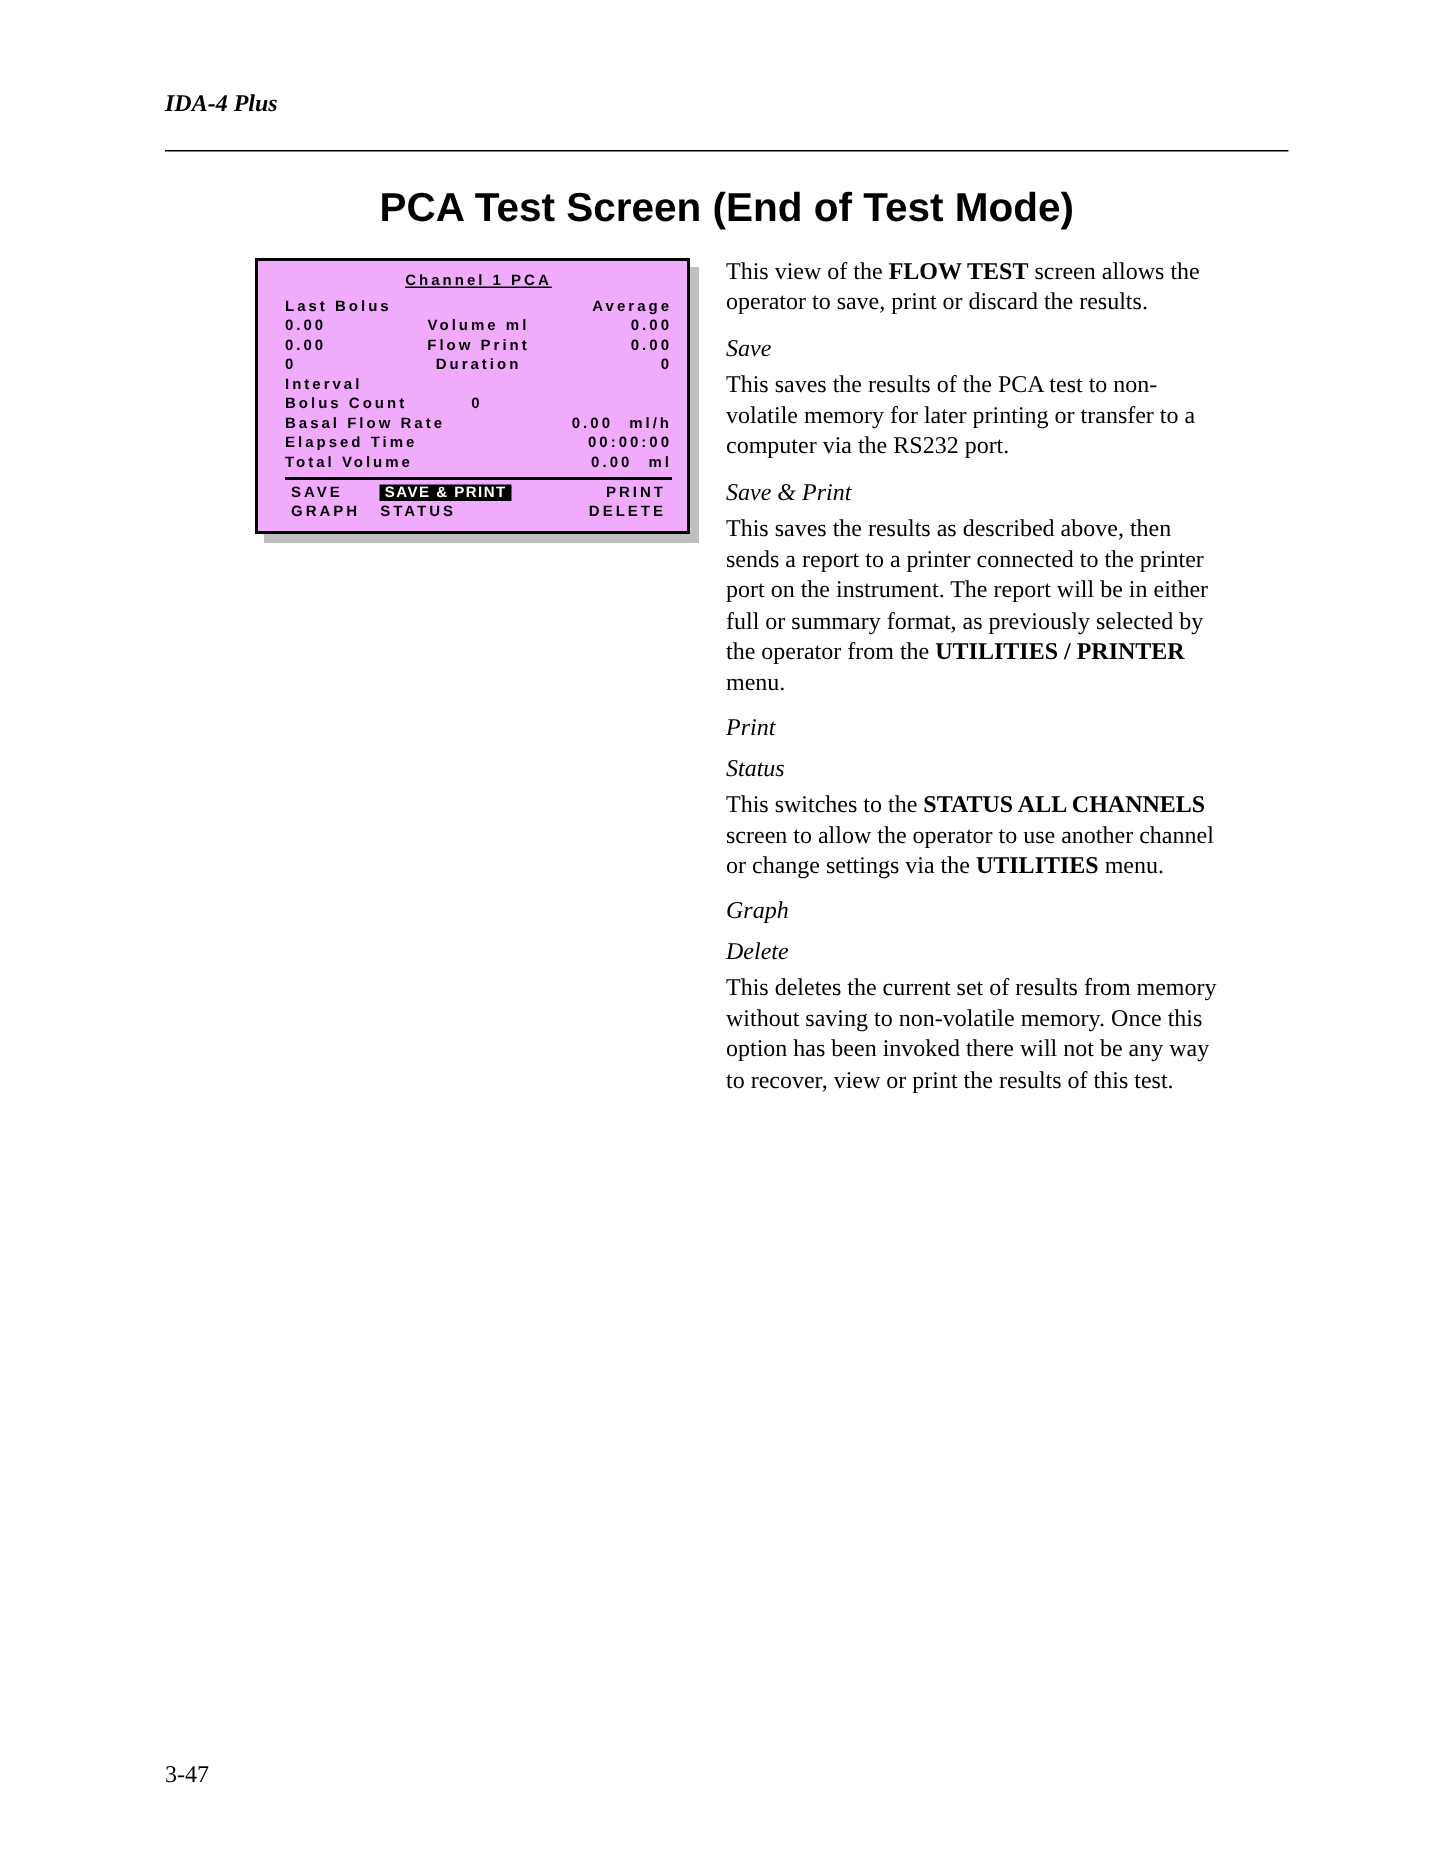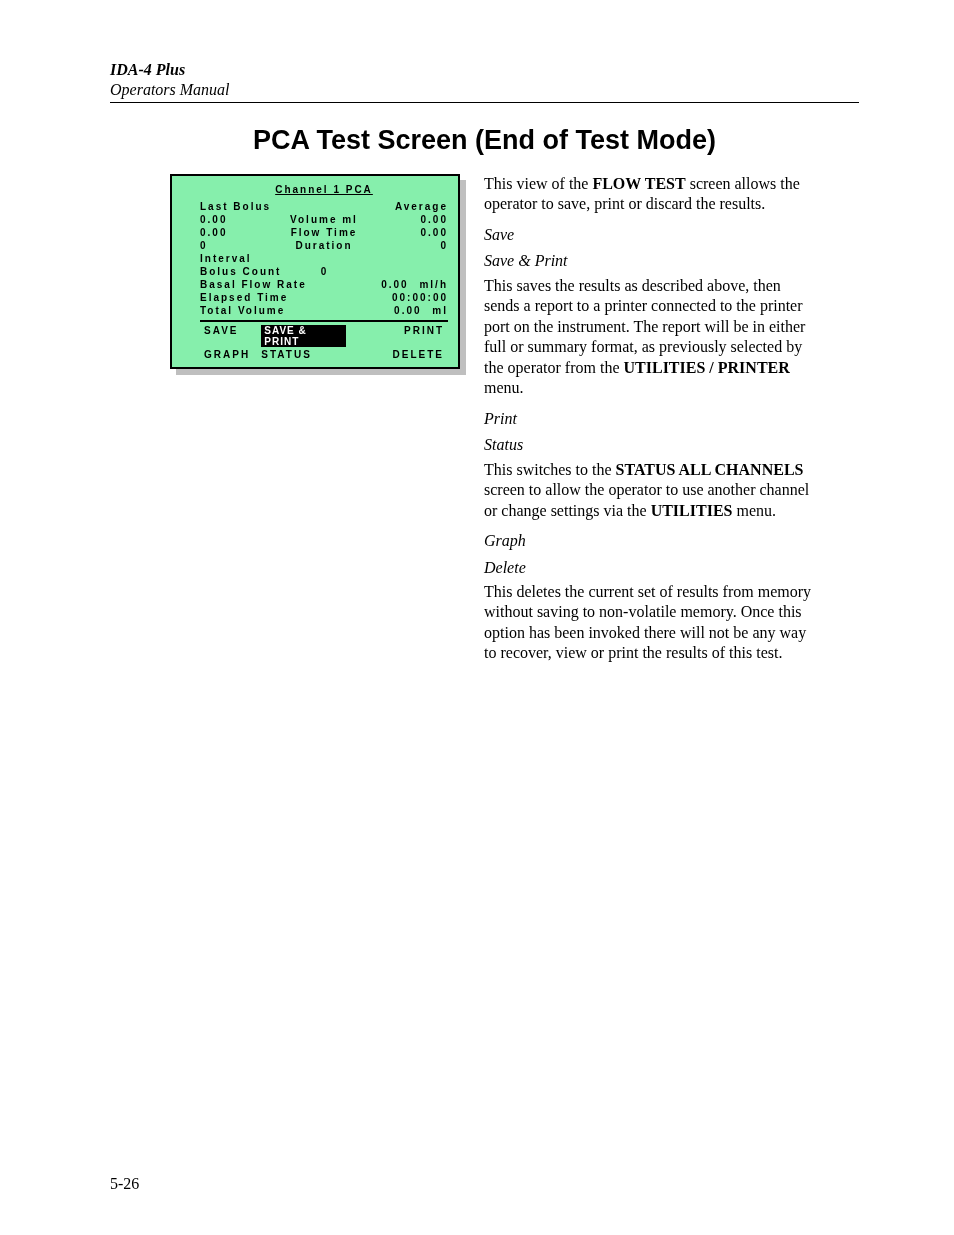--- a/index.html
+++ b/index.html
@@ -13,21 +13,21 @@
     width: 954px;
     height: 1235px;
     position: relative;
     box-sizing: border-box;
     padding: 60px 95px 0 110px;
   }
   .header {
     font-size: 16px;
     line-height: 1.25;
     border-bottom: 1px solid #000;
-    padding-bottom: 2px;
+    padding-bottom: 20px;
     margin-bottom: 22px;
   }
   .header .product {
     font-weight: bold;
     font-style: italic;
   }
   .header .subtitle {
     font-style: italic;
   }
   .section-title {
@@ -51,23 +51,23 @@
   .screen-shadow {
     position: absolute;
     top: 6px; left: 6px;
     right: -6px; bottom: -6px;
     background: #bfbfbf;
     z-index: 0;
   }
   .screen {
     position: relative;
     z-index: 1;
-    background: #86efac;
+    background: #f0abfc;
     border: 2.5px solid #000;
-    padding: 8px 10px 6px 28px;
+    padding: 8px 10px 6px 18px;
     font-family: Arial, Helvetica, sans-serif;
     font-weight: bold;
     font-size: 10px;
     letter-spacing: 2px;
   }
   .screen .title {
     text-align: center;
     text-decoration: underline;
     margin-bottom: 6px;
   }
@@ -132,21 +132,20 @@
     font-size: 16px;
   }
 </style>
 </head>
 <body>
 
 <div class="page">
 
   <div class="header">
     <div class="product">IDA-4 Plus</div>
-    <div class="subtitle">Operators Manual</div>
   </div>
 
   <div class="section-title">PCA Test Screen (End of Test Mode)</div>
 
   <div class="two-col">
 
     <div class="screen-wrap">
       <div class="screen-shadow"></div>
       <div class="screen">
         <div class="title">Channel 1 PCA</div>
@@ -157,21 +156,21 @@
           <span class="r">Average</span>
         </div>
 
         <div class="row3">
           <span class="l">0.00</span>
           <span class="c">Volume ml</span>
           <span class="r">0.00</span>
         </div>
         <div class="row3">
           <span class="l">0.00</span>
-          <span class="c">Flow Time</span>
+          <span class="c">Flow Print</span>
           <span class="r">0.00</span>
         </div>
         <div class="row3">
           <span class="l">0</span>
           <span class="c">Duration</span>
           <span class="r">0</span>
         </div>
 
         <div class="row-center">Interval</div>
 
@@ -216,20 +215,21 @@
         </div>
       </div>
     </div>
 
     <div class="rhs">
       <p>
         <span>This view of the </span><b>FLOW TEST</b><span> screen allows the operator to save, print or discard the results.</span>
       </p>
 
       <p class="label">Save</p>
+      <p>This saves the results of the PCA test to non-volatile memory for later printing or transfer to a computer via the RS232 port.</p>
 
       <p class="label">Save &amp; Print</p>
       <p>
         <span>This saves the results as described above, then sends a report to a printer connected to the printer port on the instrument. The report will be in either full or summary format, as previously selected by the operator from the </span><b>UTILITIES / PRINTER</b><span> menu.</span>
       </p>
 
       <p class="label">Print</p>
 
       <p class="label">Status</p>
       <p>
@@ -237,14 +237,14 @@
       </p>
 
       <p class="label">Graph</p>
 
       <p class="label">Delete</p>
       <p>This deletes the current set of results from memory without saving to non-volatile memory. Once this option has been invoked there will not be any way to recover, view or print the results of this test.</p>
     </div>
 
   </div>
 
-  <div class="page-number">5-26</div>
+  <div class="page-number">3-47</div>
 </div>
 
 </body></html>

